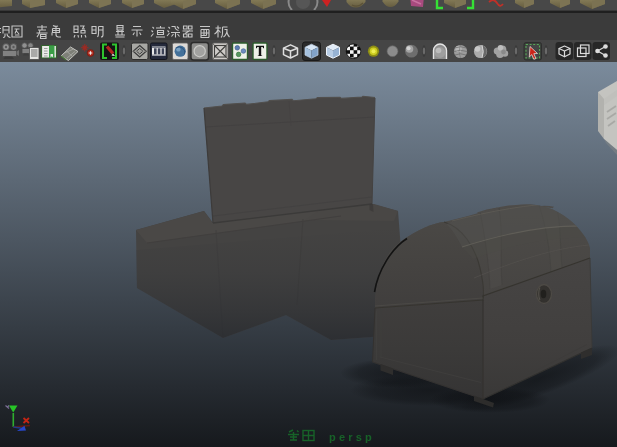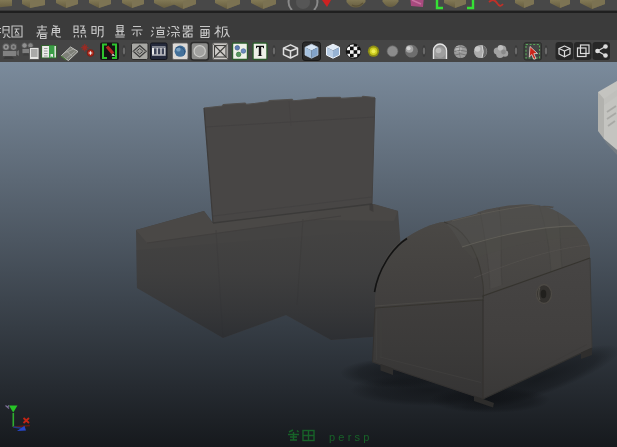--- a/index.html
+++ b/index.html
@@ -2,21 +2,21 @@
 <html><head>
 <meta charset="utf-8">
 <style>
 html,body{margin:0;padding:0;width:617px;height:447px;overflow:hidden;background:#454545;
 font-family:"Liberation Sans",sans-serif;}
 #shelf{position:absolute;left:0;top:0;width:617px;height:10px;background:#484848;overflow:hidden;}
 #divider{position:absolute;left:0;top:10px;width:617px;height:3px;background:#1f1f1f;border-top:1px solid #383838;box-sizing:border-box;}
 #menubar{position:absolute;left:0;top:13px;width:617px;height:27px;background:#3b3b3b;overflow:hidden;}
 #toolbar{position:absolute;left:0;top:40px;width:617px;height:22px;background:#454545;overflow:hidden;}
 #viewport{position:absolute;left:0;top:62px;width:617px;height:385px;
-background:linear-gradient(to bottom, rgb(123,139,156) 0%, rgb(22,25,29) 100%);overflow:hidden;}
+background:linear-gradient(to bottom, rgb(123,139,156) 0%, rgb(22,25,29) 100%);overflow:hidden;font-weight:bold;}
 svg{position:absolute;left:0;top:0;display:block;}
 </style>
 </head>
 <body>
 <div id="shelf">
     <svg width="617" height="10" id="shelfsvg">
 <defs>
 <linearGradient id="crateIcon" x1="0" y1="0" x2="0" y2="1">
 <stop offset="0%" stop-color="#8f865f"></stop>
 <stop offset="100%" stop-color="#665d40"></stop>

